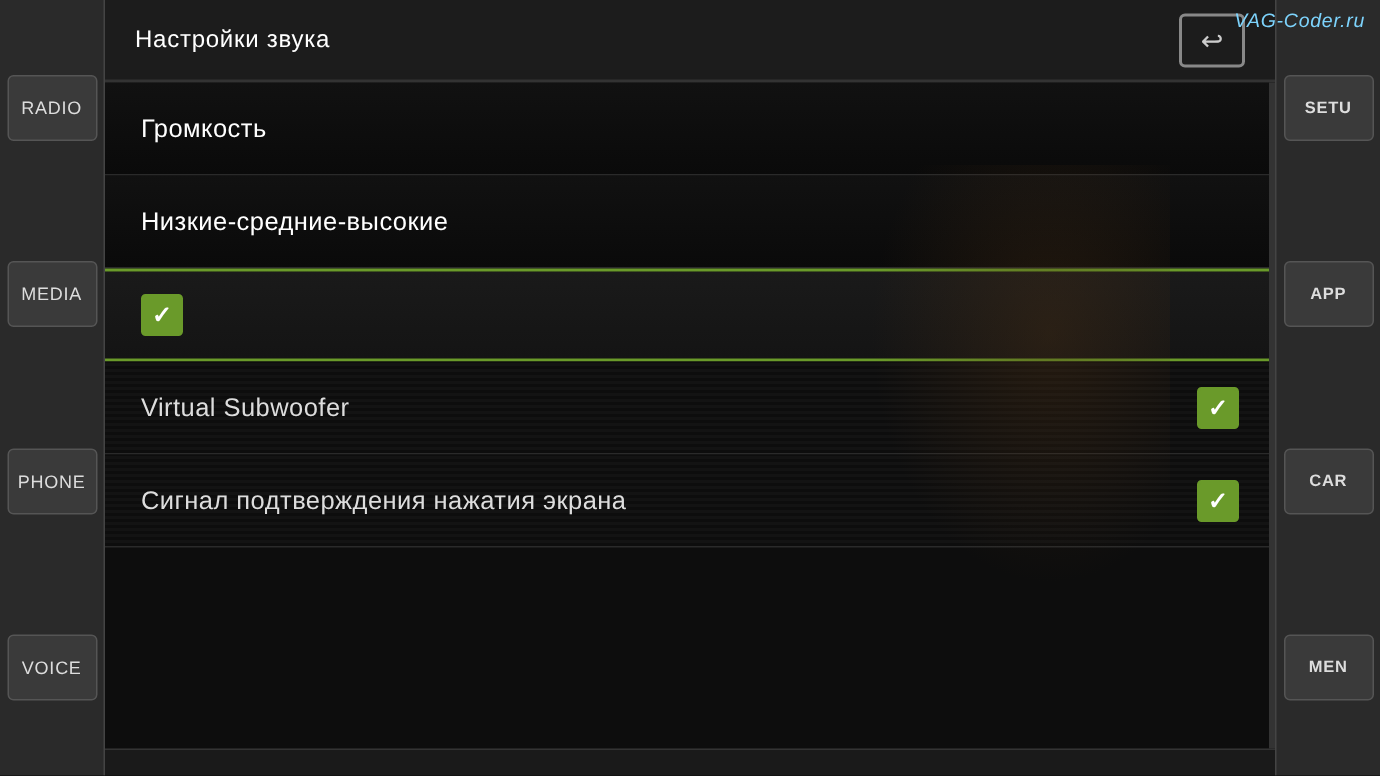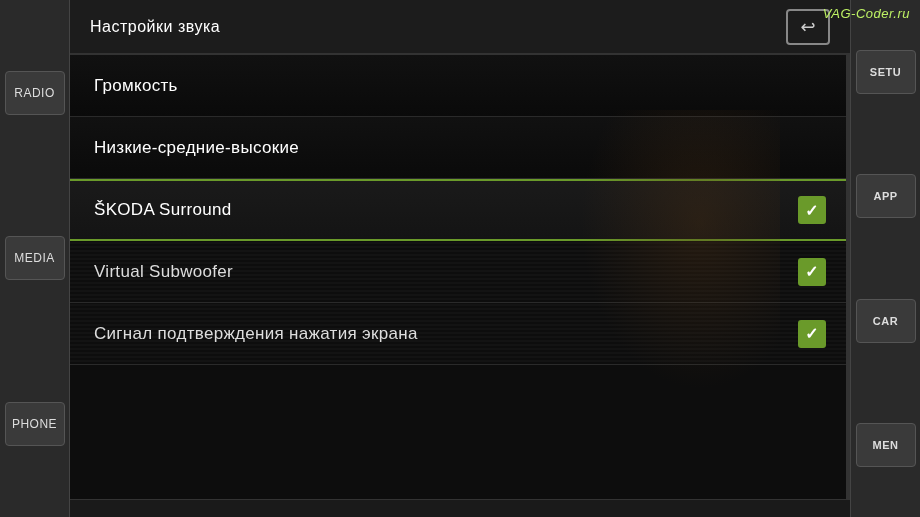--- a/index.html
+++ b/index.html
@@ -12,21 +12,21 @@
       overflow: hidden;
       display: flex;
       flex-direction: column;
     }
 
     
     .watermark {
       position: absolute;
       top: 6px;
       right: 10px;
-      color: #bef264;
+      color: #7dd3fc;
       font-size: 13px;
       font-style: italic;
       z-index: 100;
       letter-spacing: 0.5px;
     }
 
     
     .outer {
       display: flex;
       width: 920px;
@@ -236,39 +236,39 @@
   </style>
 </head>
 <body>
 
 <div class="outer">
 
   <div class="left-sidebar">
     <div class="sidebar-btn">RADIO</div>
     <div class="sidebar-btn">MEDIA</div>
     <div class="sidebar-btn">PHONE</div>
+    <div class="sidebar-btn">VOICE</div>
   </div>
 
   <div class="center">
 
     <div class="header">
       <span class="header-title">Настройки звука</span>
       <div class="back-button">↩</div>
     </div>
 
     <div class="menu-container">
       <div class="menu-list">
         <div class="menu-item">
           <span class="menu-item-text">Громкость</span>
         </div>
         <div class="menu-item">
           <span class="menu-item-text">Низкие-средние-высокие</span>
         </div>
         <div class="menu-item highlighted">
-          <span class="menu-item-text">ŠKODA Surround</span>
           <div class="checkbox-icon"></div>
         </div>
         <div class="menu-item striped">
           <span class="menu-item-text">Virtual Subwoofer</span>
           <div class="checkbox-icon"></div>
         </div>
         <div class="menu-item striped">
           <span class="menu-item-text">Сигнал подтверждения нажатия экрана</span>
           <div class="checkbox-icon"></div>
         </div>

